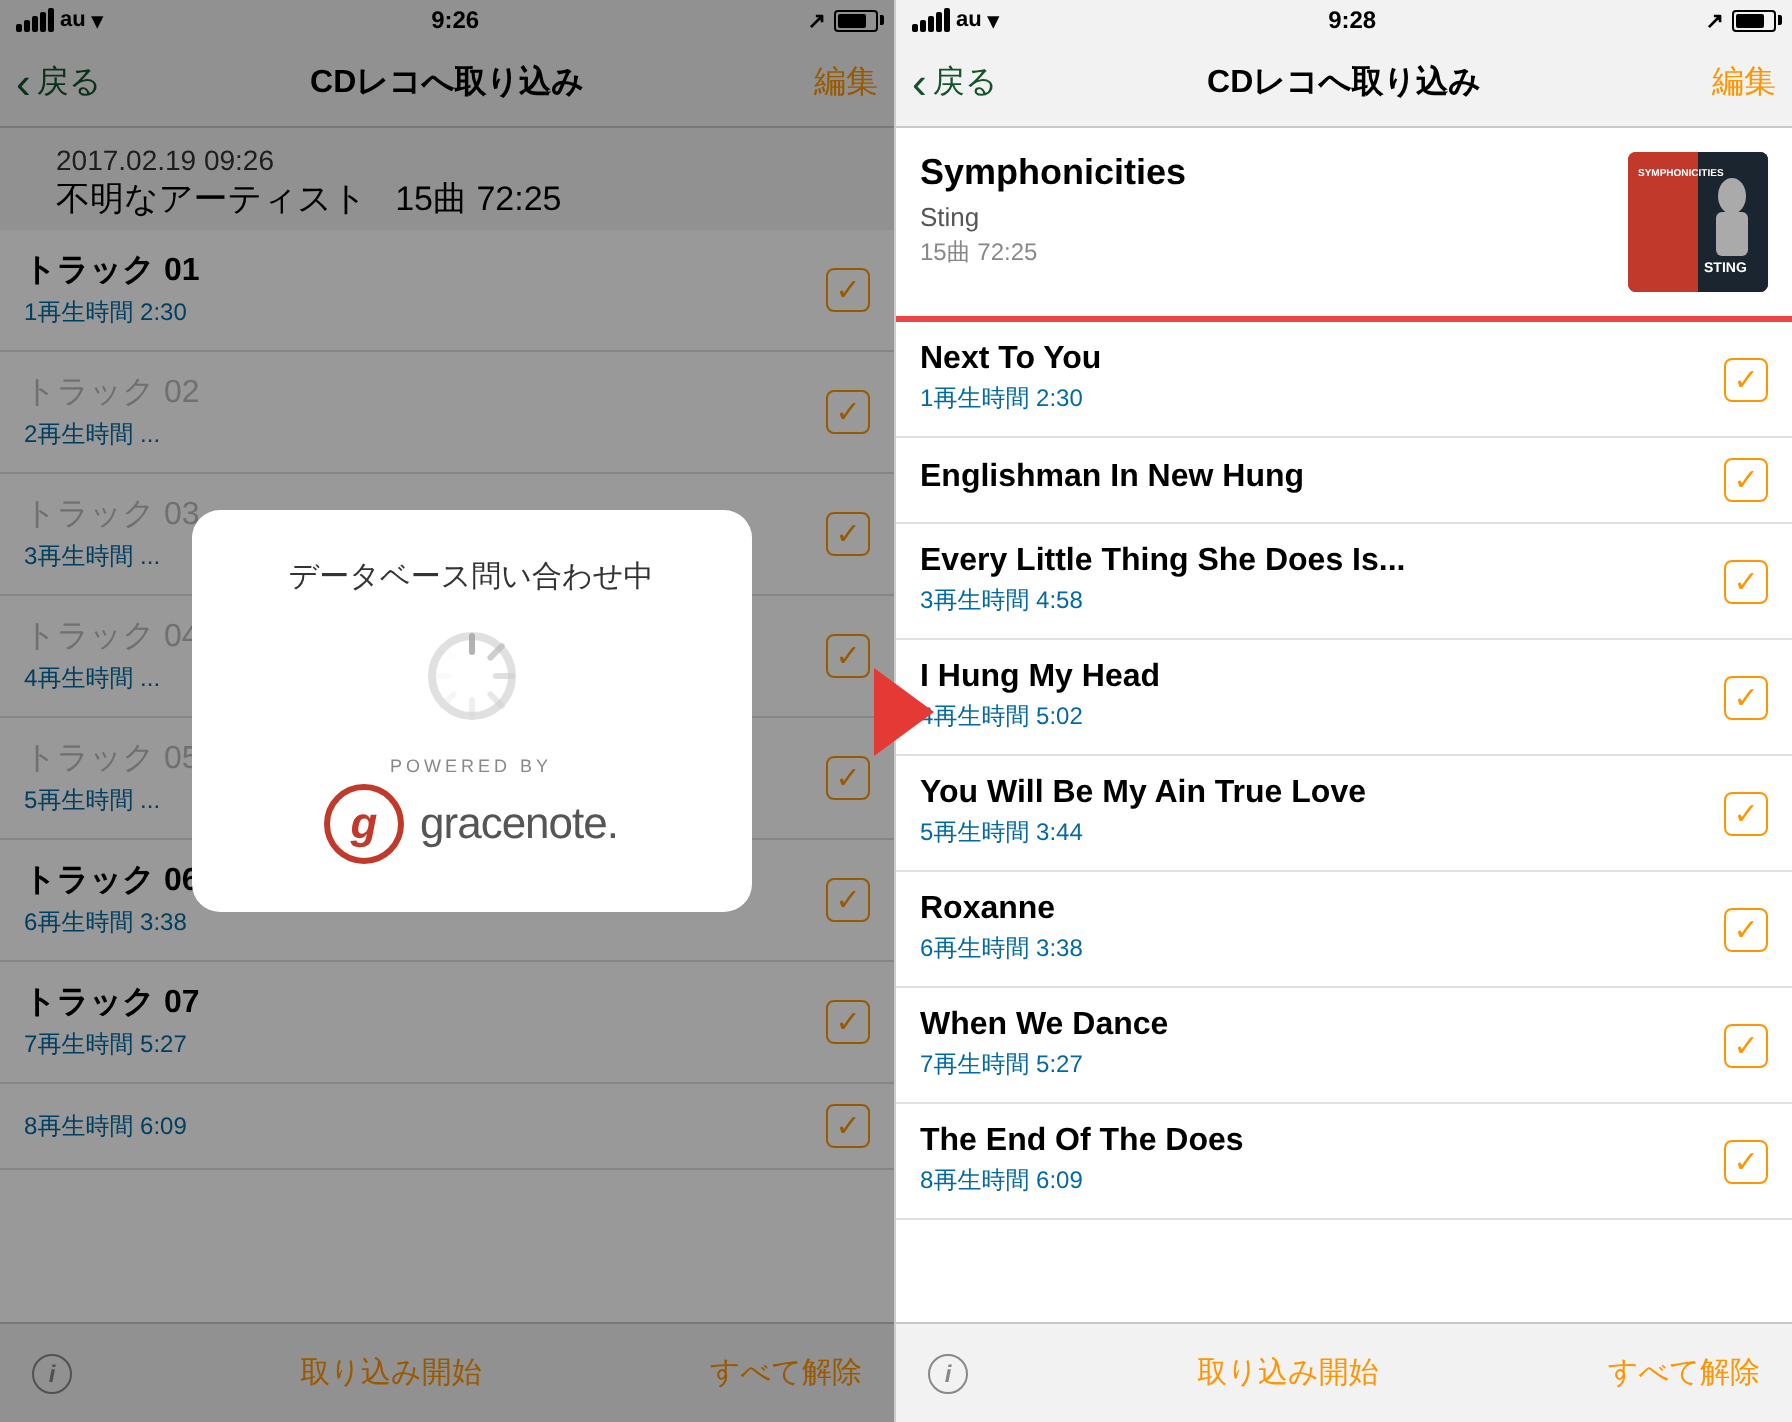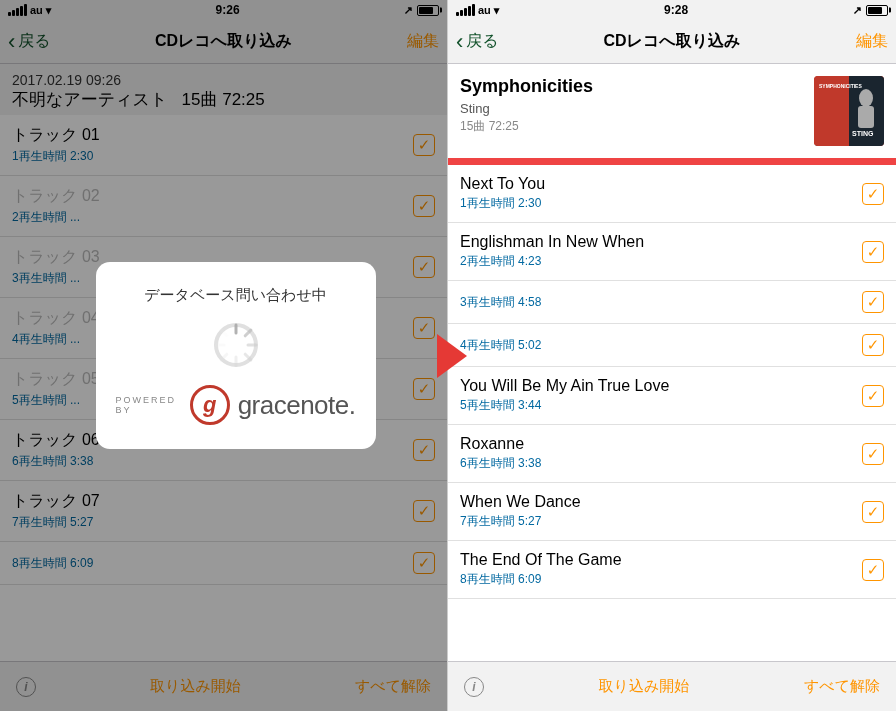--- a/index.html
+++ b/index.html
@@ -83,21 +83,21 @@
     .nav-bar .edit-btn {
       color: #ff9500;
       font-size: 16px;
       cursor: pointer;
     }
 
     
     .album-header {
       padding: 12px;
       background: #fff;
-      border-bottom: 7px solid #ef4444;
+      border-bottom: 3px solid #ef4444;
       display: flex;
       align-items: flex-start;
       gap: 10px;
     }
     .album-info { flex: 1; }
     .album-title { font-size: 18px; font-weight: 600; color: #000; margin-bottom: 4px; }
     .album-artist { font-size: 13px; color: #555; margin-bottom: 2px; }
     .album-meta { font-size: 12px; color: #888; }
     .album-art {
       width: 70px;
@@ -117,36 +117,37 @@
       font-size: 9px;
       color: #fff;
       font-weight: bold;
       text-align: center;
     }
 
     
     .date-header {
       padding: 8px 12px 4px;
       background: #f2f2f2;
+      margin-left: 16px;
     }
     .date-header-text { font-size: 14px; color: #333; font-weight: 500; }
     .date-sub { font-size: 17px; color: #000000; }
 
     
     .track-list { background: #fff; flex: 1; overflow-y: auto; }
     .track-item {
       display: flex;
       align-items: center;
       padding: 10px 12px;
       border-bottom: 1px solid #e0e0e0;
       background: #fff;
     }
     .track-item-content { flex: 1; }
     .track-name { font-size: 16px; font-weight: 500; color: #000; margin-bottom: 2px; }
-    .track-name.bold { font-weight: 400; }
+    .track-name.bold { font-weight: 700; }
     .track-sub { font-size: 12px; color: #0369a1; }
     .track-checkbox {
       width: 22px;
       height: 22px;
       border: 1.5px solid #ff9500;
       border-radius: 4px;
       display: flex;
       align-items: center;
       justify-content: center;
       flex-shrink: 0;
@@ -213,21 +214,21 @@
       width: 48px;
       height: 48px;
       position: relative;
     }
     .spinner-svg {
       width: 100%;
       height: 100%;
     }
     .gracenote-logo {
       display: flex;
-      flex-direction: row;
+      flex-direction: column;
       align-items: center;
       gap: 4px;
     }
     .gracenote-powered {
       font-size: 9px;
       letter-spacing: 2px;
       color: #888;
       text-transform: uppercase;
     }
     .gracenote-row {
@@ -243,21 +244,21 @@
       border-radius: 50%;
       display: flex;
       align-items: center;
       justify-content: center;
       font-size: 22px;
       font-weight: 700;
       color: #c0392b;
       font-style: italic;
     }
     .gracenote-text {
-      font-size: 26px;
+      font-size: 22px;
       font-weight: 300;
       color: #555;
       letter-spacing: -0.5px;
     }
 
     
     .arrow-divider {
       width: 0;
       height: 0;
       border-top: 22px solid transparent;
@@ -523,39 +524,38 @@
         <div class="track-name bold">Next To You</div>
         <div class="track-sub">
           <span>1</span><span>再生時間 2:30</span>
         </div>
       </div>
       <div class="track-checkbox checked"></div>
     </div>
 
     <div class="track-item">
       <div class="track-item-content">
-        <div class="track-name bold">Englishman In New When</div>
-        <div class="track-sub">
-          <span>2</span><span>再生時間 4:23</span>
-        </div>
-      </div>
-      <div class="track-checkbox checked"></div>
-    </div>
-
-    <div class="track-item">
-      <div class="track-item-content">
+        <div class="track-name bold">Englishman In New Hung</div>
+      </div>
+      <div class="track-checkbox checked"></div>
+    </div>
+
+    <div class="track-item">
+      <div class="track-item-content">
+        <div class="track-name bold">Every Little Thing She Does Is...</div>
         <div class="track-sub">
           <span>3</span><span>再生時間 4:58</span>
         </div>
       </div>
       <div class="track-checkbox checked"></div>
     </div>
 
     <div class="track-item">
       <div class="track-item-content">
+        <div class="track-name bold">I Hung My Head</div>
         <div class="track-sub">
           <span>4</span><span>再生時間 5:02</span>
         </div>
       </div>
       <div class="track-checkbox checked"></div>
     </div>
 
     <div class="track-item">
       <div class="track-item-content">
         <div class="track-name bold">You Will Be My Ain True Love</div>
@@ -581,21 +581,21 @@
         <div class="track-name bold">When We Dance</div>
         <div class="track-sub">
           <span>7</span><span>再生時間 5:27</span>
         </div>
       </div>
       <div class="track-checkbox checked"></div>
     </div>
 
     <div class="track-item">
       <div class="track-item-content">
-        <div class="track-name bold">The End Of The Game</div>
+        <div class="track-name bold">The End Of The Does</div>
         <div class="track-sub">
           <span>8</span><span>再生時間 6:09</span>
         </div>
       </div>
       <div class="track-checkbox checked"></div>
     </div>
   </div>
 
   <div class="bottom-bar">
     <div class="info-icon">i</div>

